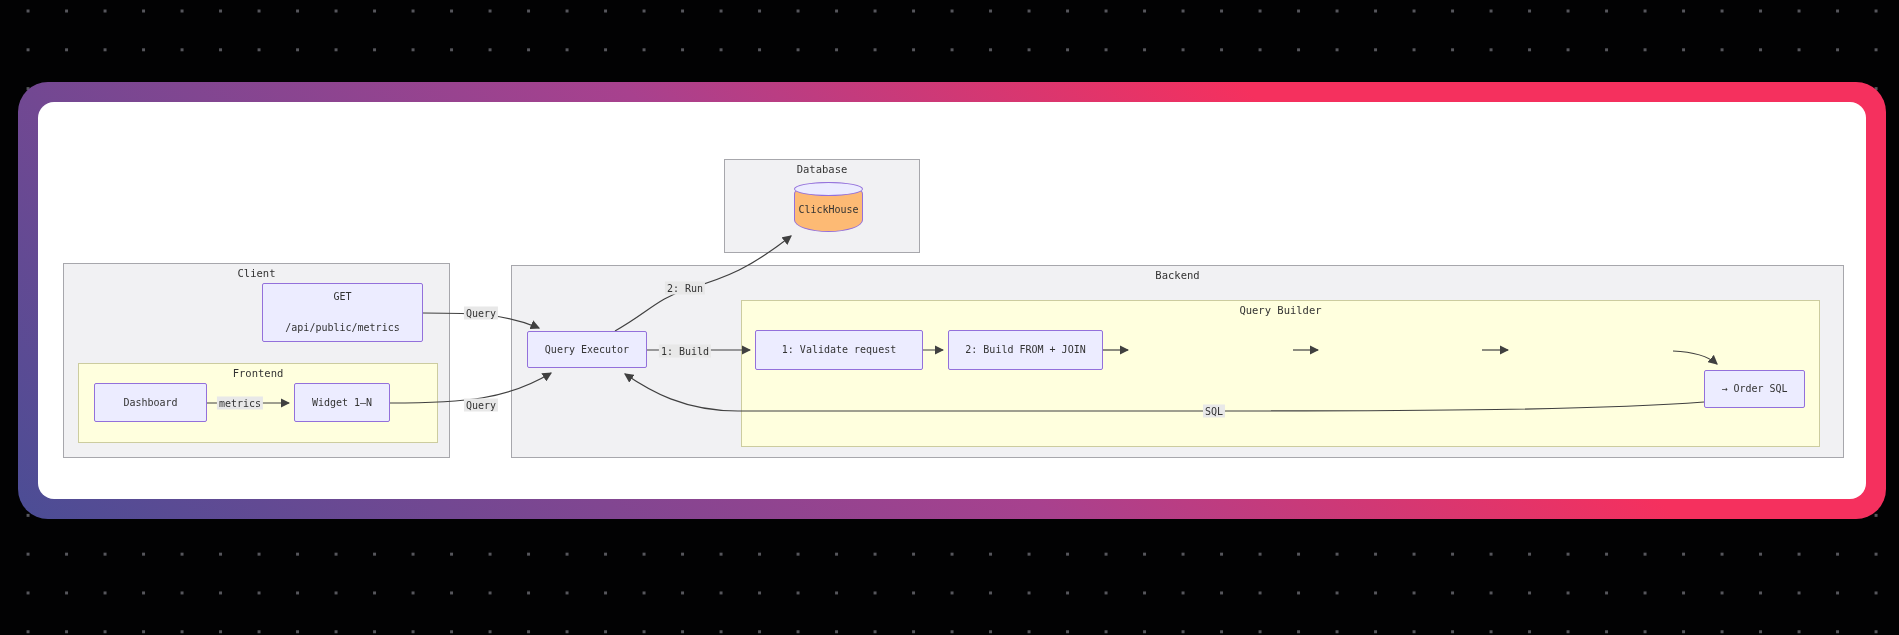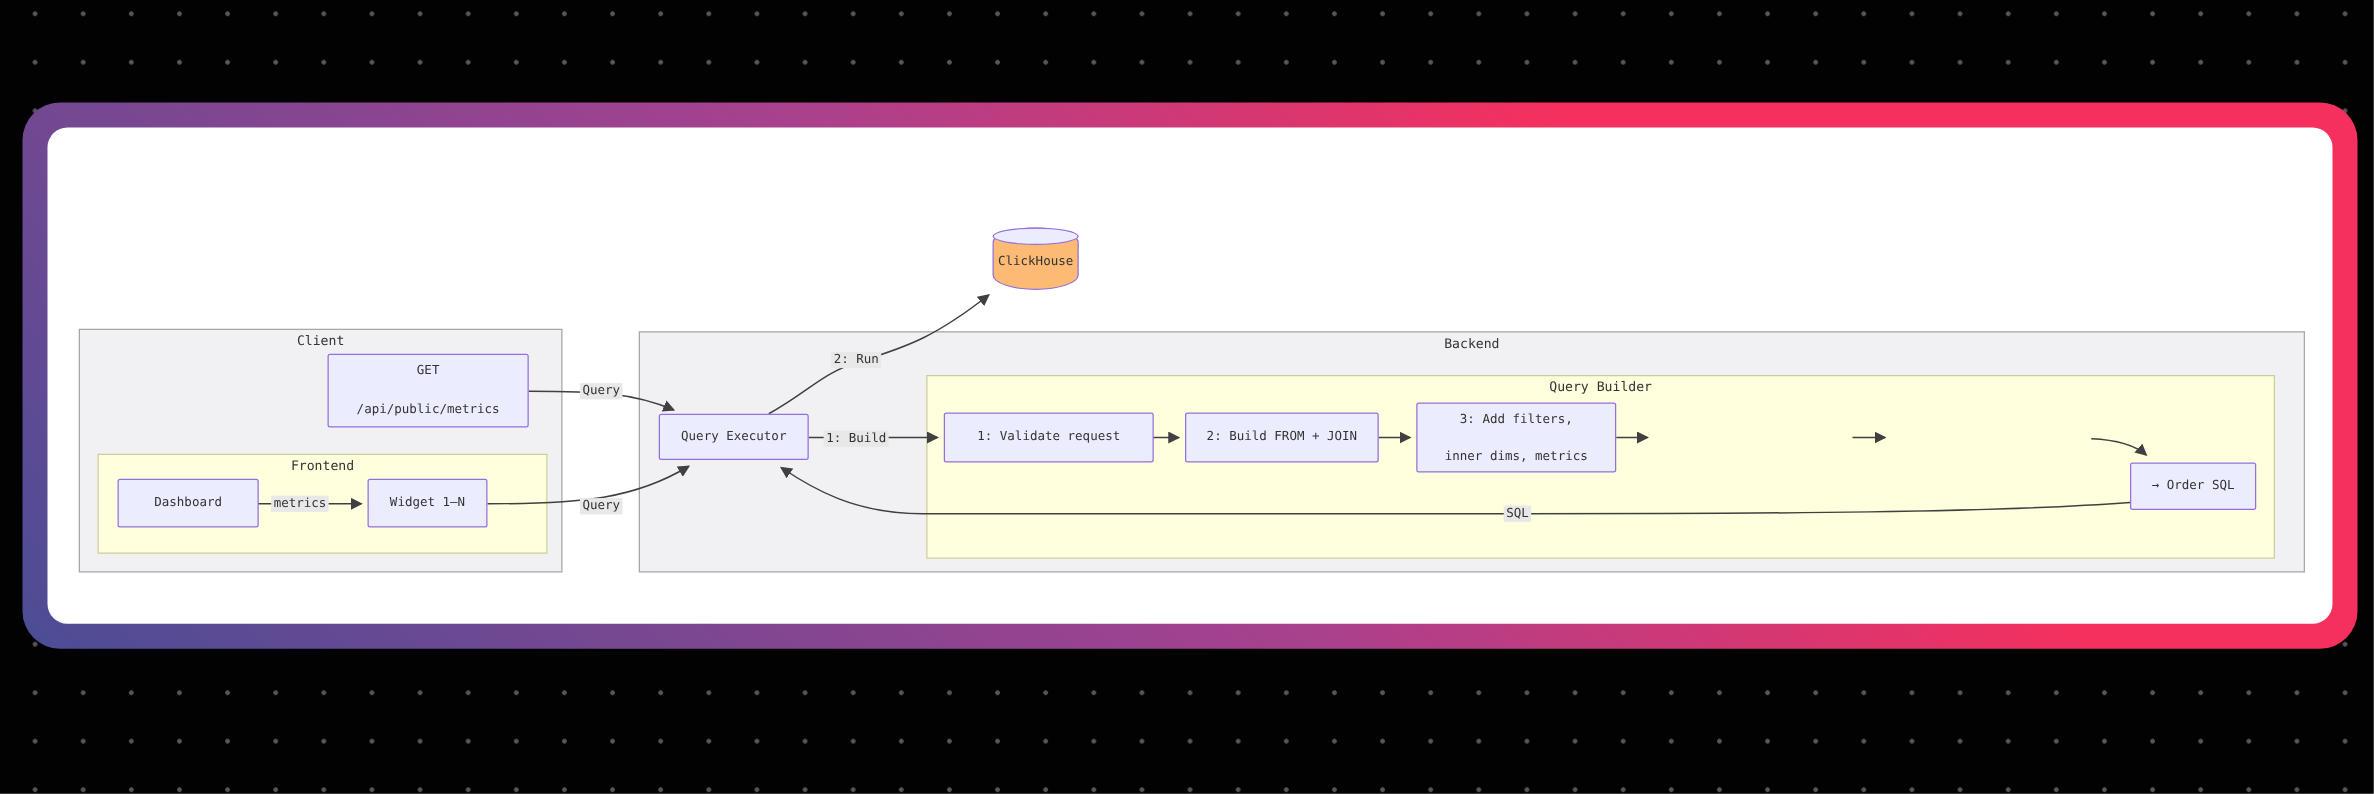--- a/index.html
+++ b/index.html
@@ -56,20 +56,23 @@
     background: #E8E8E8; color: #333; font-size: 10px;
     line-height: 13px; padding: 0 2px; white-space: nowrap;
   }
 </style>
 </head>
 <body>
 
 <div class="frame">
   <div class="panel">
 
+    <div class="cluster" style="left:686px;top:57px;width:196px;height:94px">
+      <div class="cluster-label">Database</div>
+    </div>
     <div class="cluster" style="left:25px;top:161px;width:387px;height:195px">
       <div class="cluster-label">Client</div>
     </div>
     <div class="cluster yellow" style="left:40px;top:261px;width:360px;height:80px">
       <div class="cluster-label">Frontend</div>
     </div>
     <div class="cluster" style="left:473px;top:163px;width:1333px;height:193px">
       <div class="cluster-label">Backend</div>
     </div>
     <div class="cluster yellow" style="left:703px;top:198px;width:1079px;height:147px">
@@ -120,24 +123,20 @@
     </div>
 
     <div class="node" style="left:717px;top:228px;width:168px;height:40px">
       <div class="nline">1: Validate request</div>
     </div>
 
     <div class="node" style="left:910px;top:228px;width:155px;height:40px">
       <div class="nline">2: Build FROM + JOIN</div>
     </div>
 
-    <div class="node tight" style="left:1095px;top:220px;width:160px;height:56px">
-      <div class="nline">3: Add filters,</div>
-      <div class="nline">inner dims, metrics</div>
-    </div>
 
 
 
     <div class="node" style="left:1666px;top:268px;width:101px;height:38px">
       <div class="nline">→ Order SQL</div>
     </div>
 
     <div class="elabel" style="left:443px;top:211px">Query</div>
     <div class="elabel" style="left:443px;top:303px">Query</div>
     <div class="elabel" style="left:647px;top:186px">2: Run</div>

